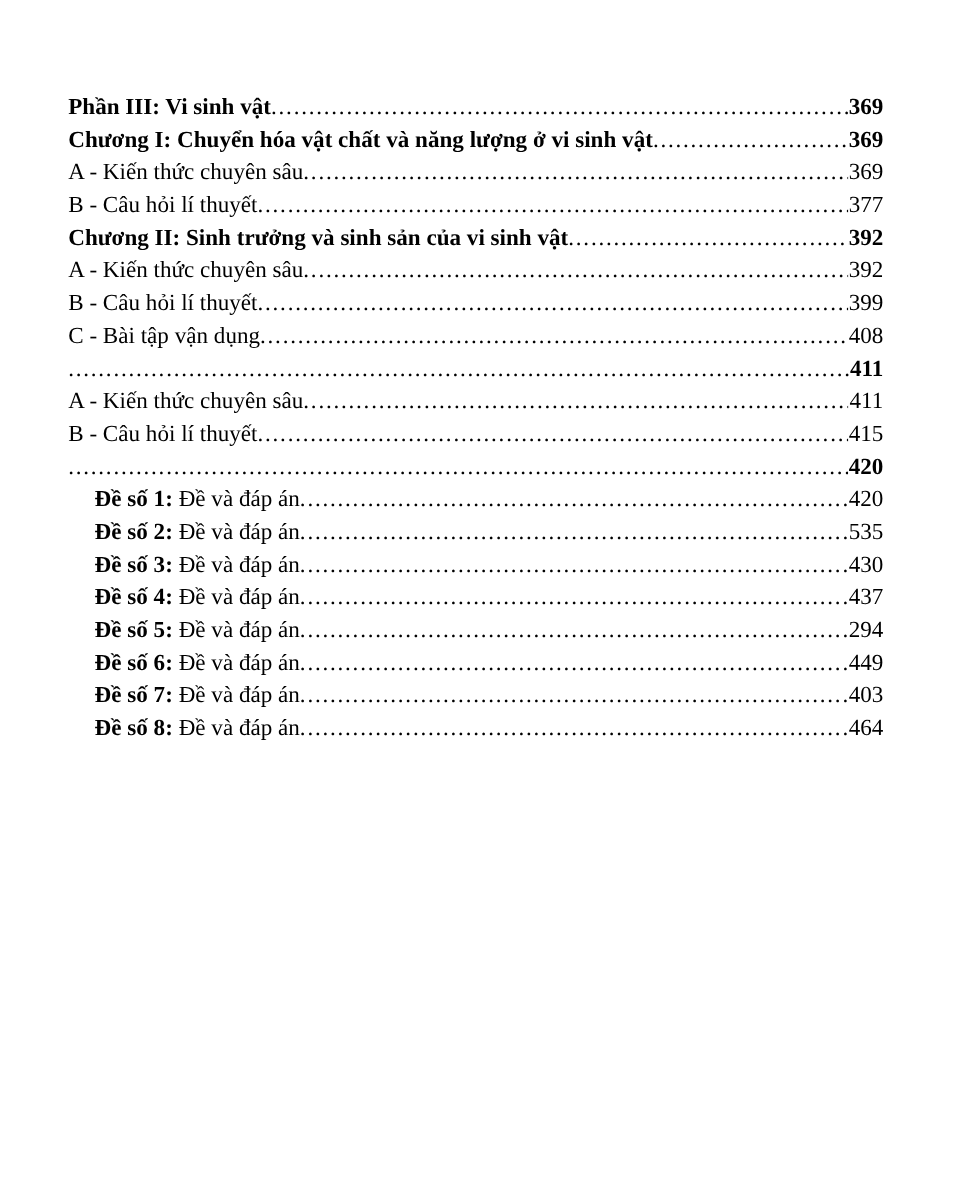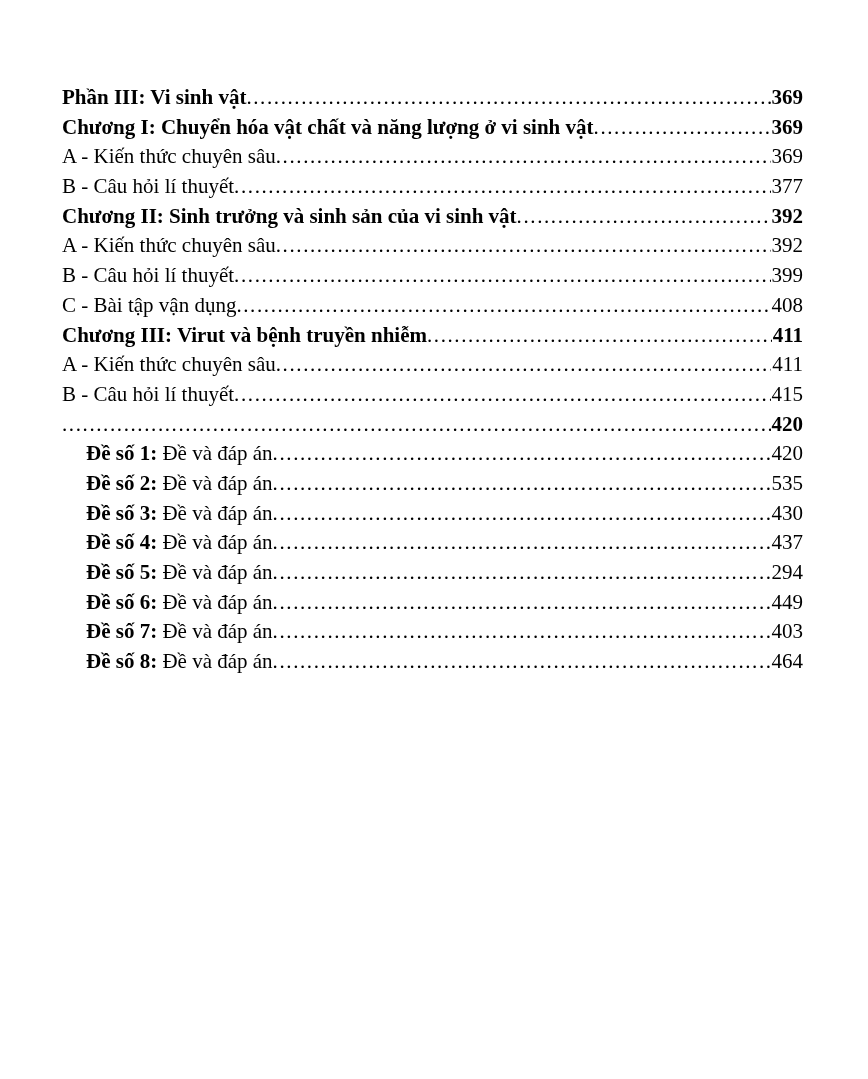--- a/index.html
+++ b/index.html
@@ -93,21 +93,20 @@
       <span class="label">B - Câu hỏi lí thuyết</span>
       <span class="leader"></span>
       <span class="page">399</span>
     </div>
     <div class="toc-row">
       <span class="label">C - Bài tập vận dụng</span>
       <span class="leader"></span>
       <span class="page">408</span>
     </div>
     <div class="toc-row bold">
-      <span class="label">Chương III: Virut và bệnh truyền nhiễm</span>
       <span class="leader"></span>
       <span class="page">411</span>
     </div>
     <div class="toc-row">
       <span class="label">A - Kiến thức chuyên sâu</span>
       <span class="leader"></span>
       <span class="page">411</span>
     </div>
     <div class="toc-row">
       <span class="label">B - Câu hỏi lí thuyết</span>

